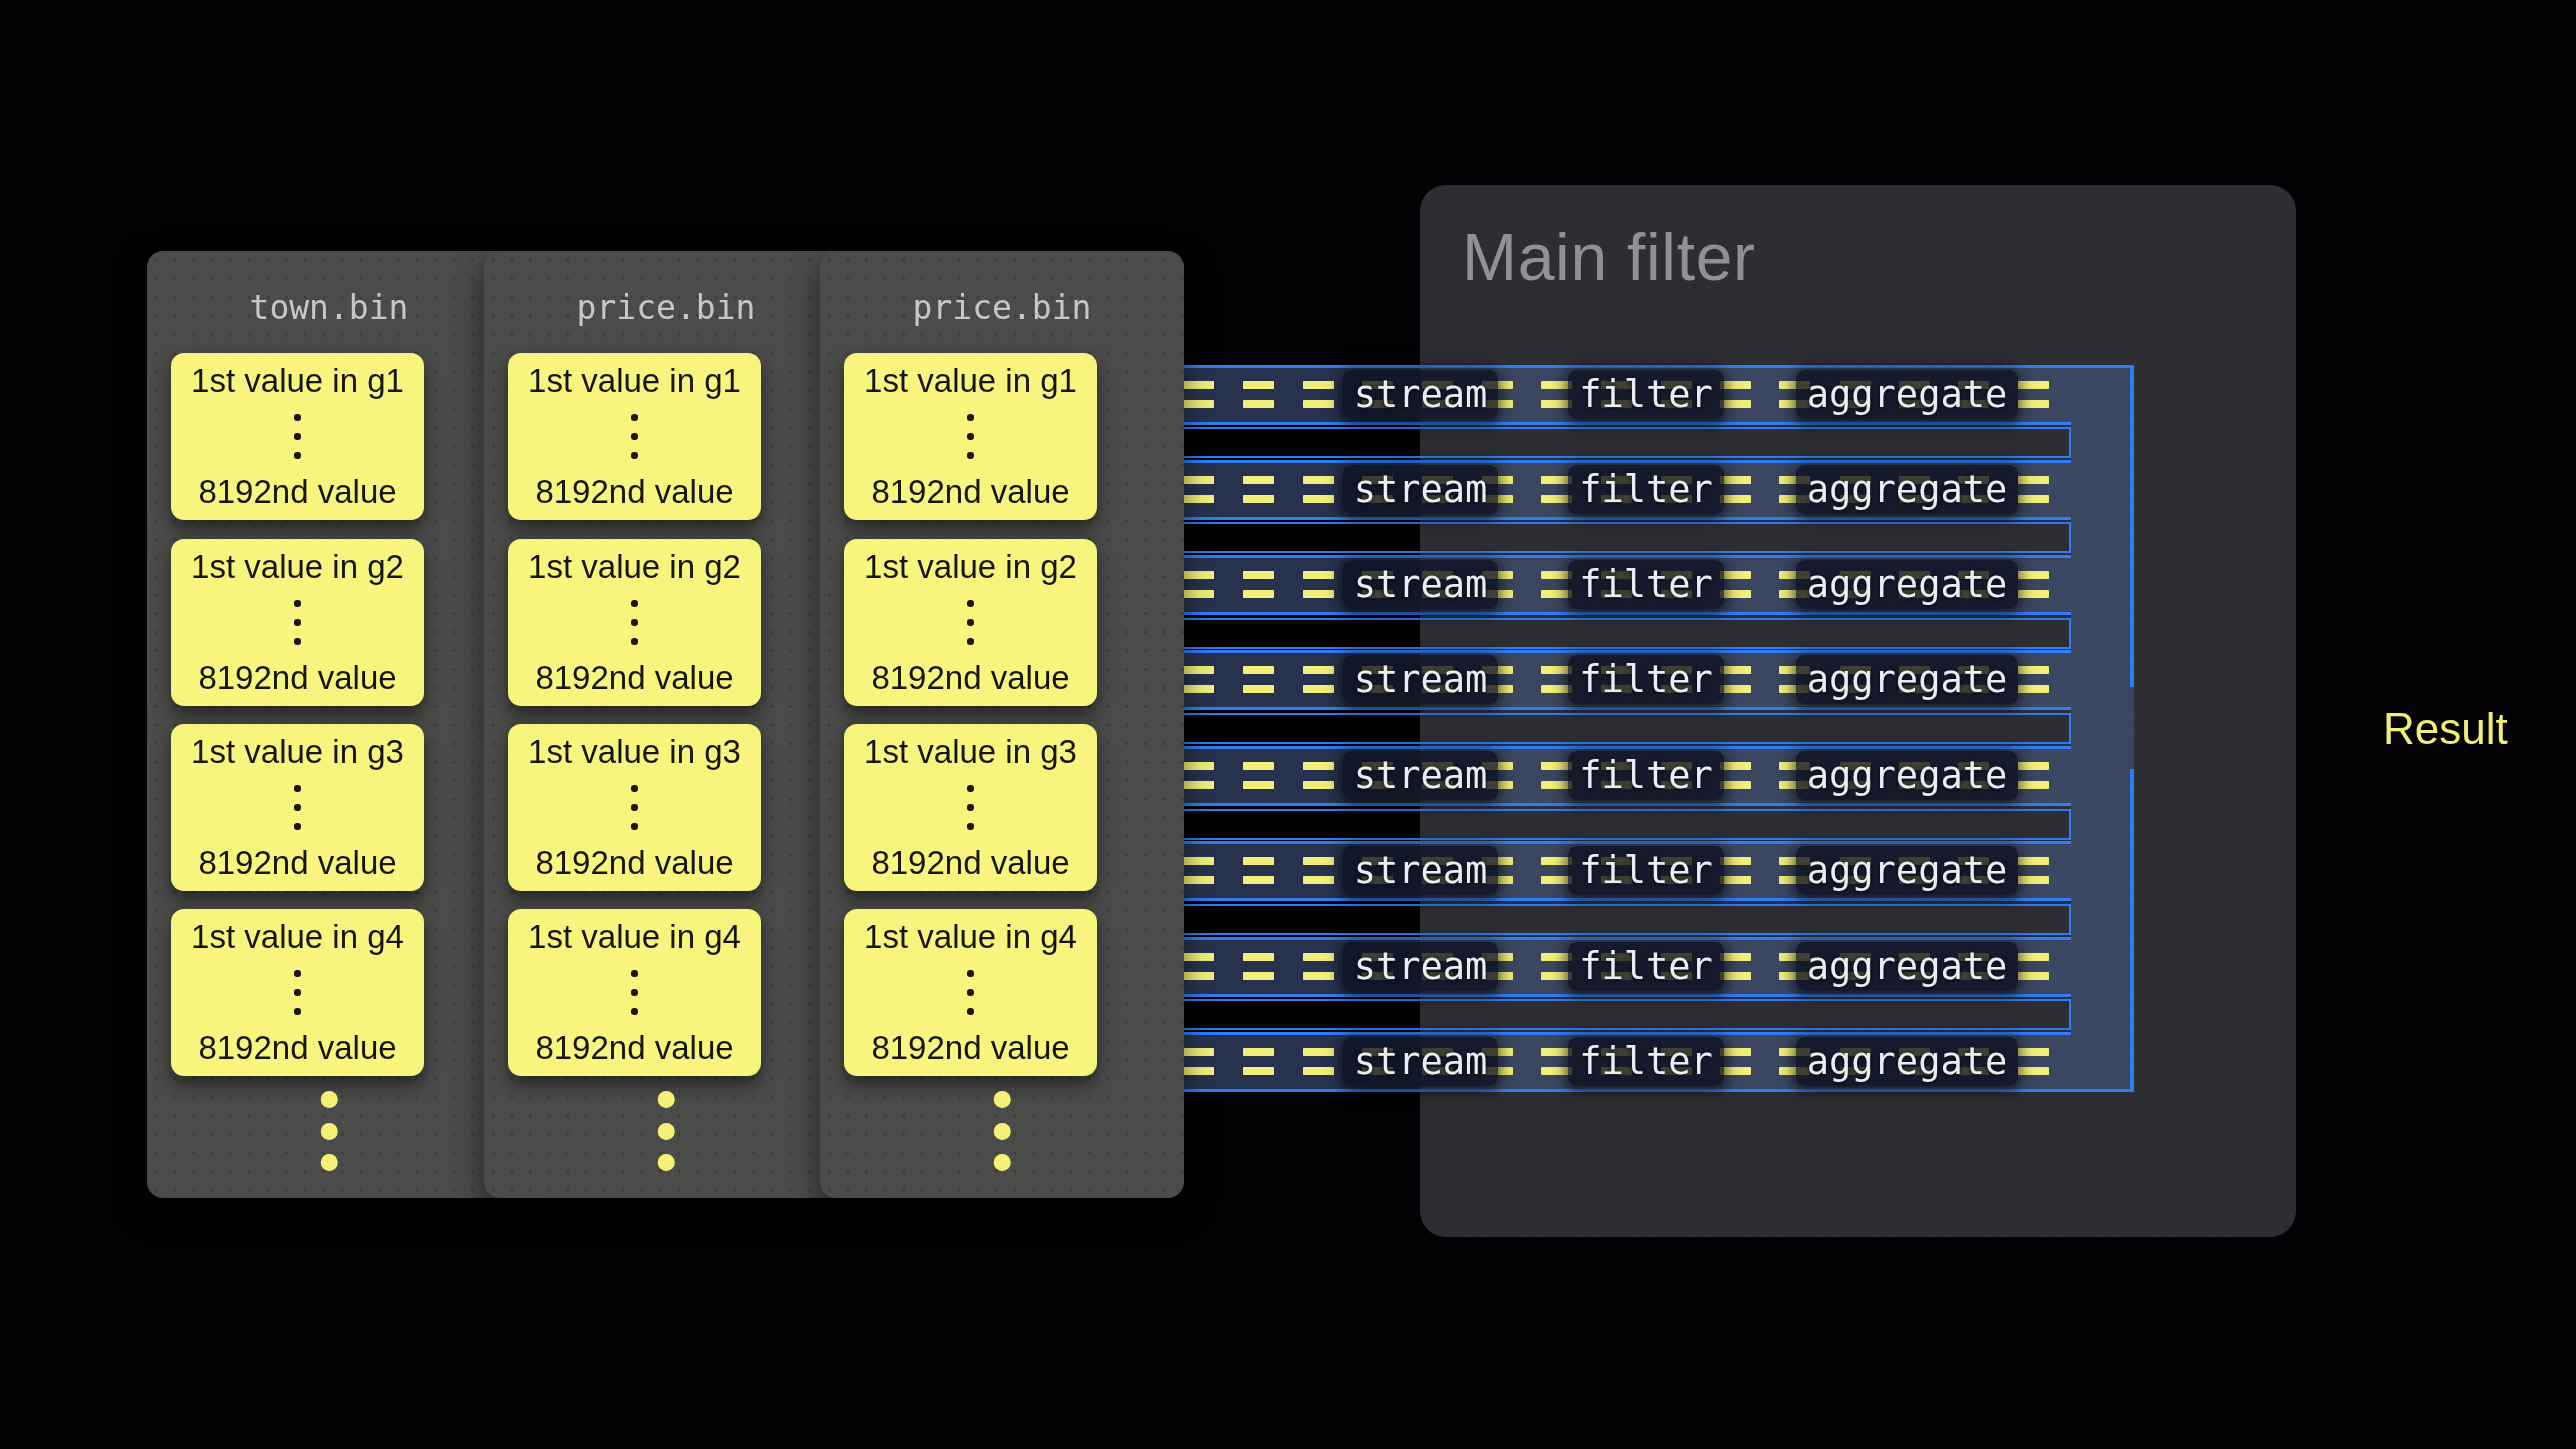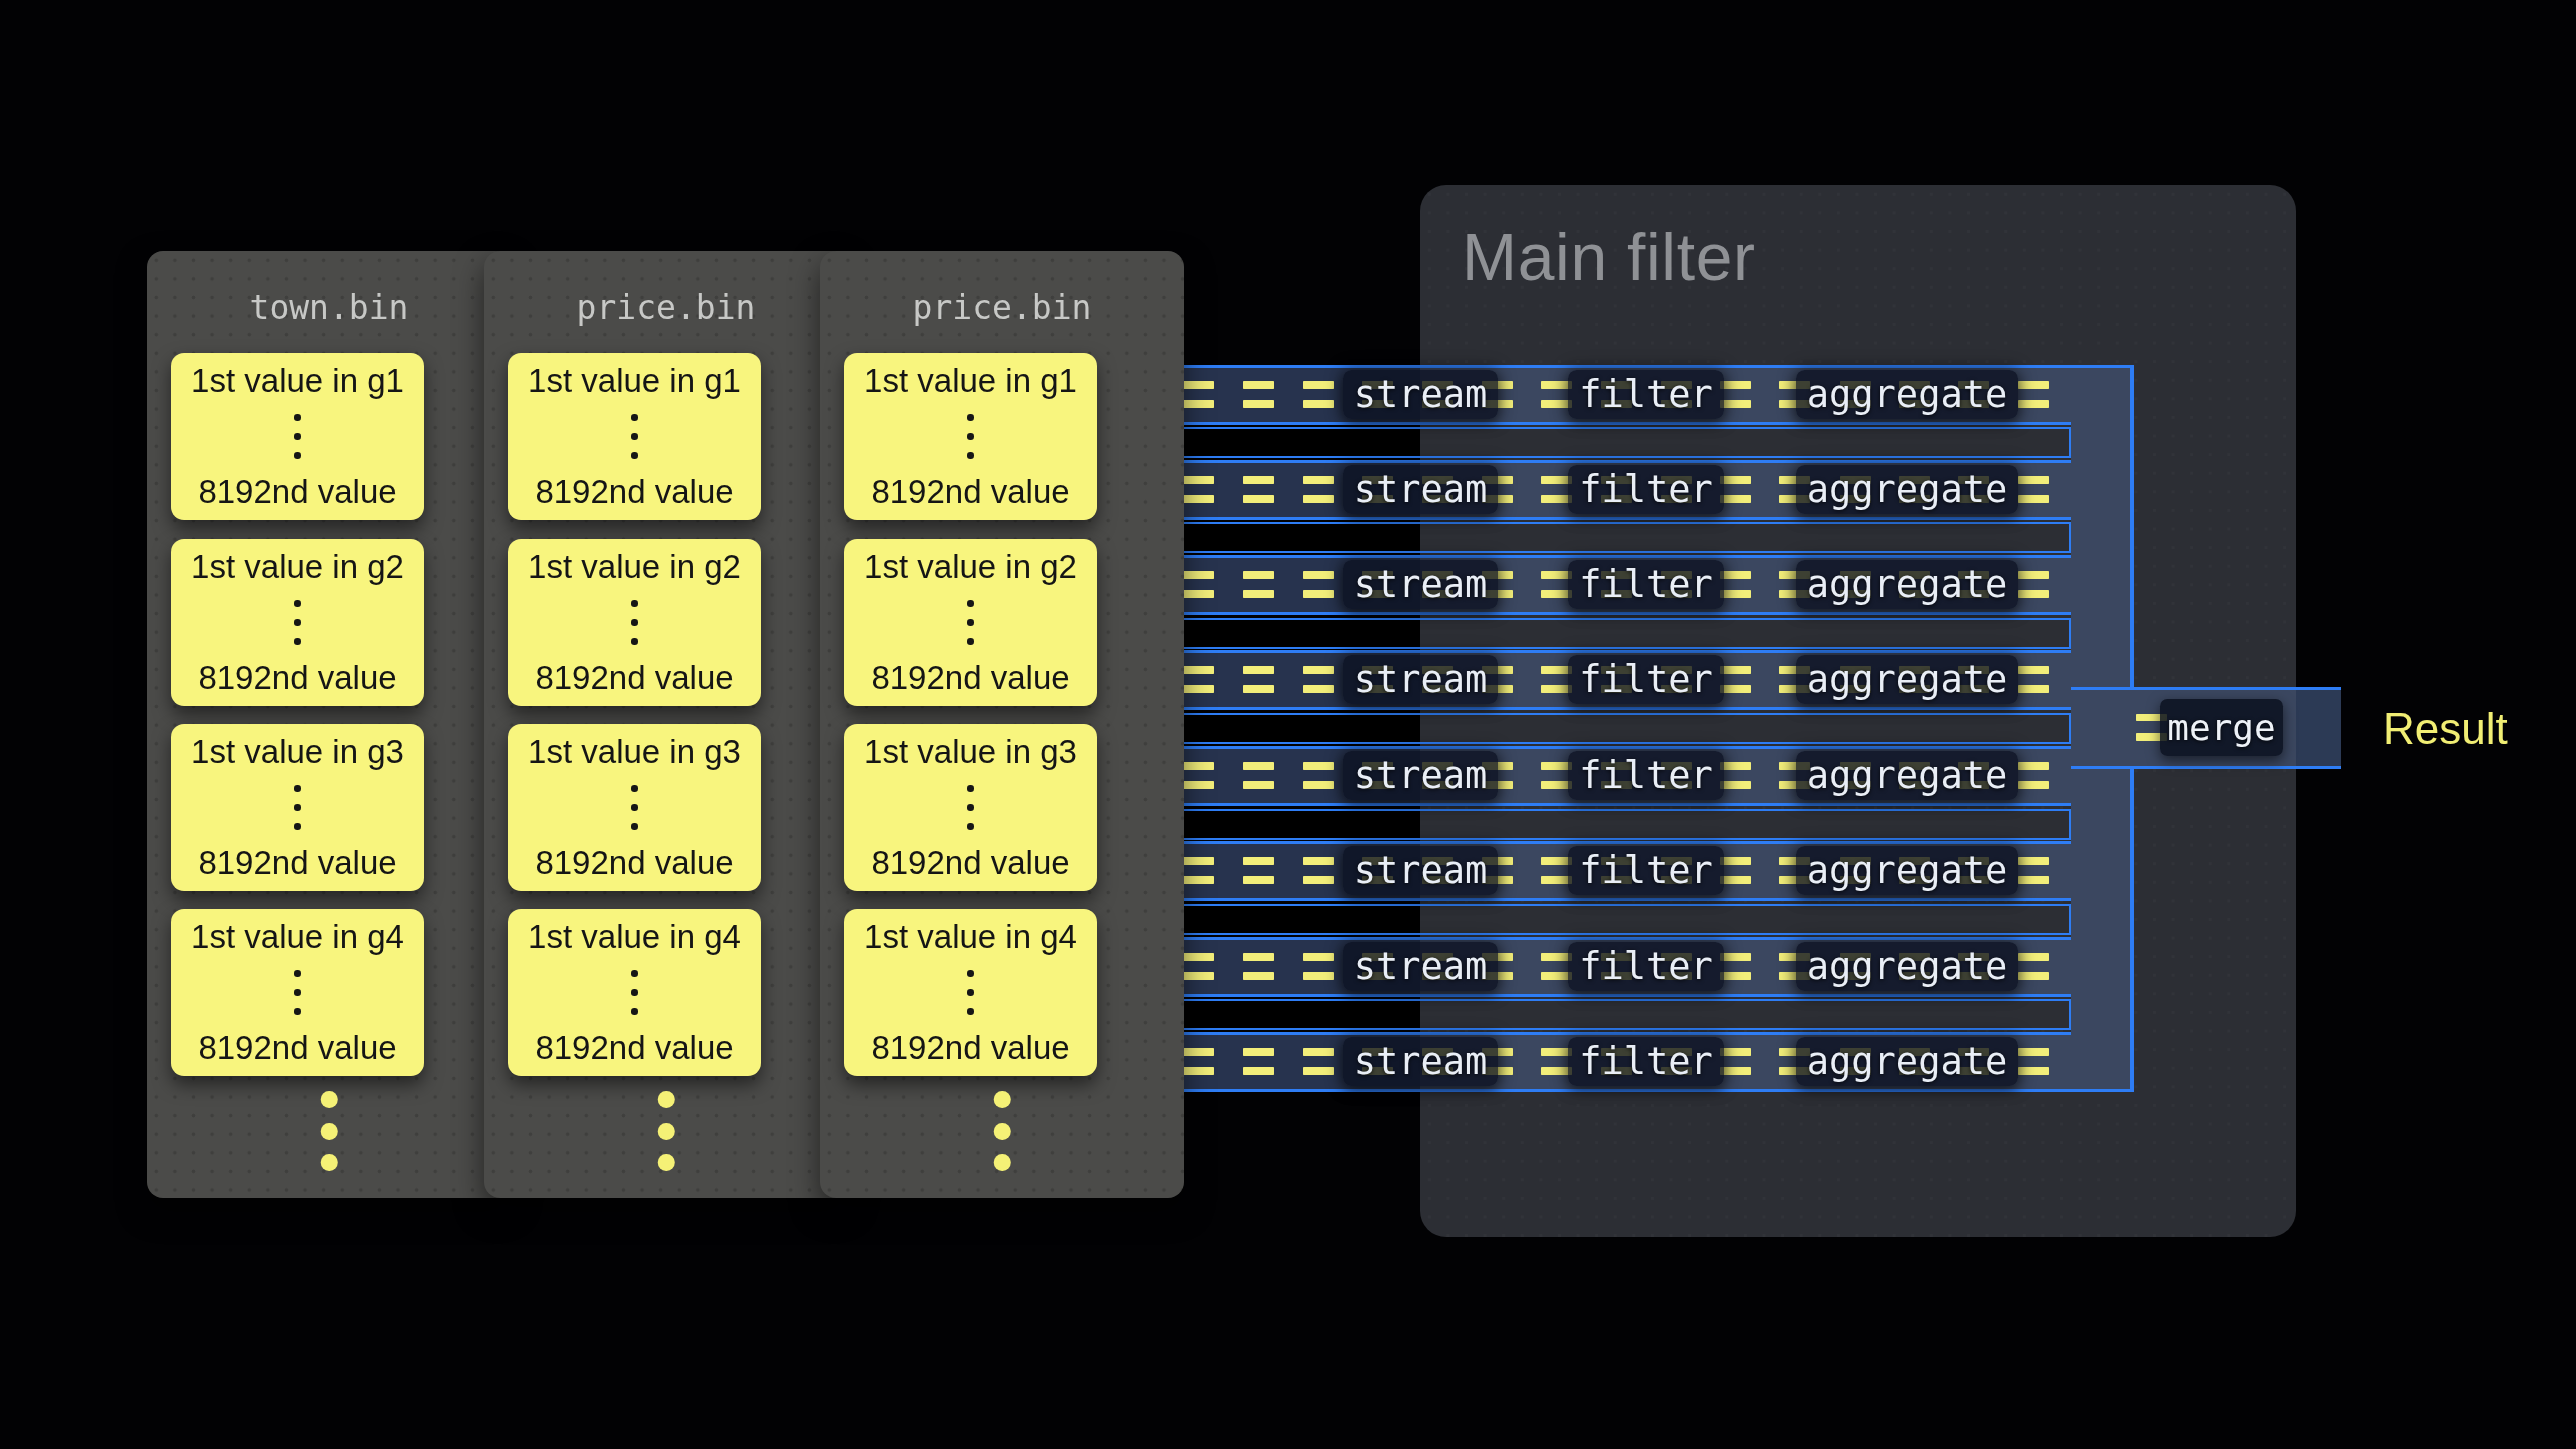--- a/index.html
+++ b/index.html
@@ -417,20 +417,16 @@
             <span></span>
           </div>
           <div class="value-line">8192nd value</div>
         </div>
         <div class="cont-dot" style="top: 840px;"></div>
         <div class="cont-dot" style="top: 872px;"></div>
         <div class="cont-dot" style="top: 903px;"></div>
       </div>
     </div>
 
-  <div class="merge-band">
-    <div class="eq"></div>
-    <div class="merge-block">merge</div>
-  </div>
 
   <div class="result-label">Result</div>
 </div>
 
 
 </body></html>

